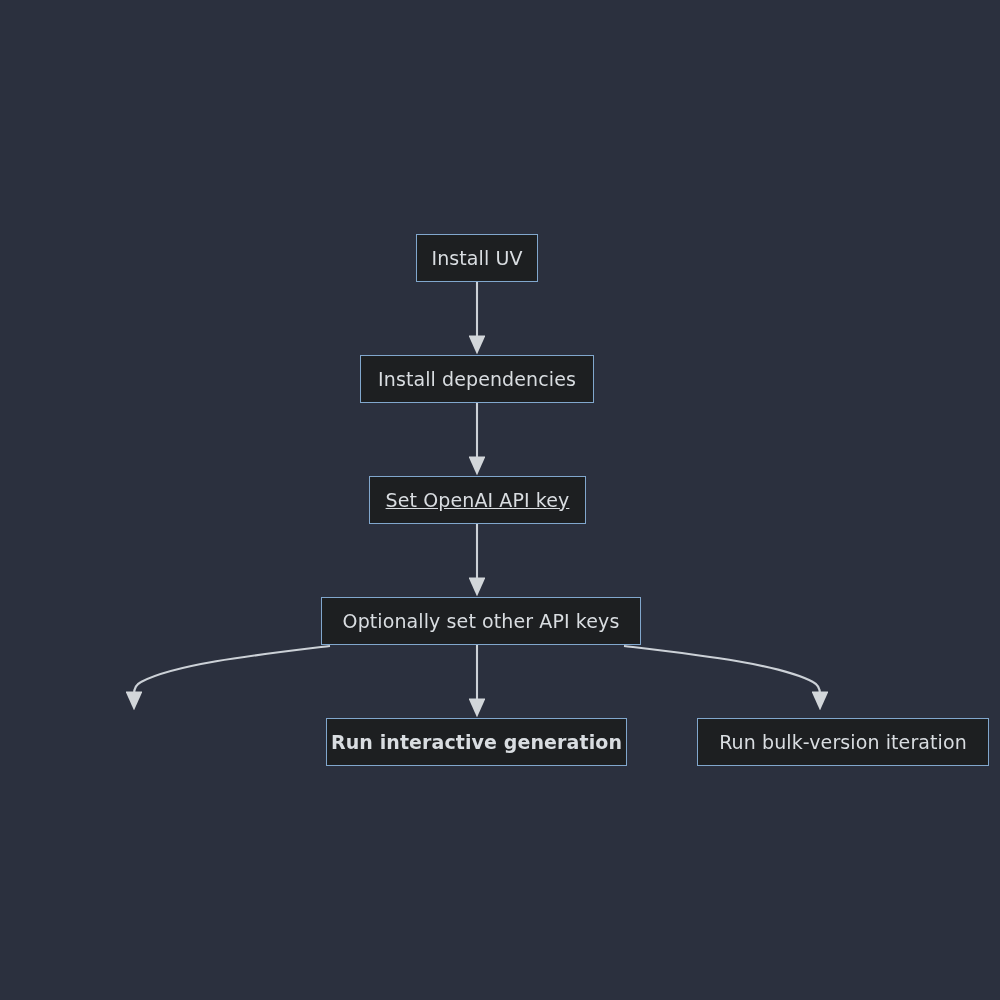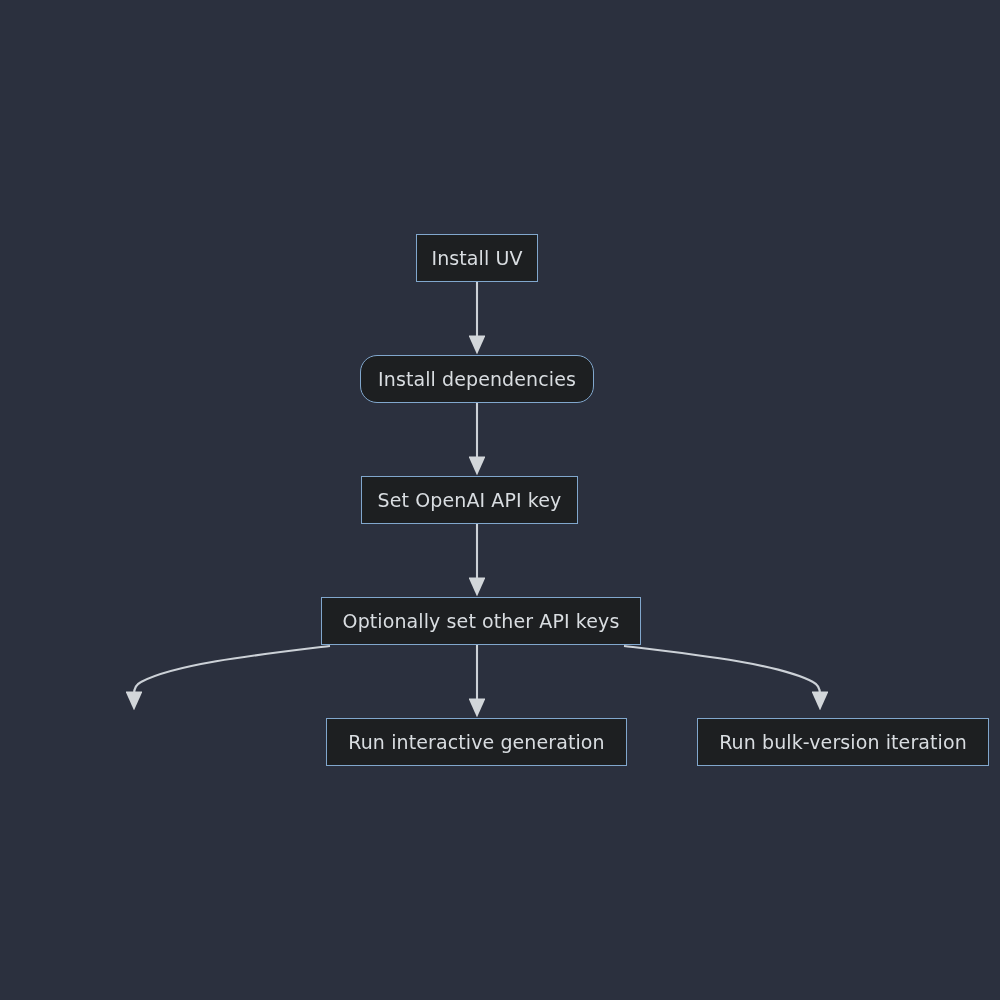--- a/index.html
+++ b/index.html
@@ -72,34 +72,34 @@
       <path d="M477,645 L477,701" marker-end="url(#arrowhead)"></path>
 
       <path d="M624,646 C699,655 779,664 813,682 C819,685 820,689 820,694" marker-end="url(#arrowhead)"></path>
     </g>
   </svg>
 
   <div class="node" style="left:416px; top:234px; width:122px; height:48px;">
     <span class="node-label">Install UV</span>
   </div>
 
-  <div class="node" style="left:360px; top:355px; width:234px; height:48px;border-radius:17px;">
+  <div class="node" style="left:360px; top:355px; width:234px; height:48px;">
     <span class="node-label">Install dependencies</span>
   </div>
 
-  <div class="node" style="left:361px; top:476px; width:217px; height:48px;">
+  <div class="node" style="left:369px; top:476px; width:217px; height:48px;text-decoration:underline;">
     <span class="node-label">Set OpenAI API key</span>
   </div>
 
   <div class="node" style="left:321px; top:597px; width:320px; height:48px;">
     <span class="node-label">Optionally set other API keys</span>
   </div>
 
 
-  <div class="node" style="left:326px; top:718px; width:301px; height:48px;">
+  <div class="node" style="left:326px; top:718px; width:301px; height:48px;font-weight:bold;">
     <span class="node-label">Run interactive generation</span>
   </div>
 
   <div class="node" style="left:697px; top:718px; width:292px; height:48px;">
     <span class="node-label">Run bulk-version iteration</span>
   </div>
 
 </div>
 
 </body></html>

